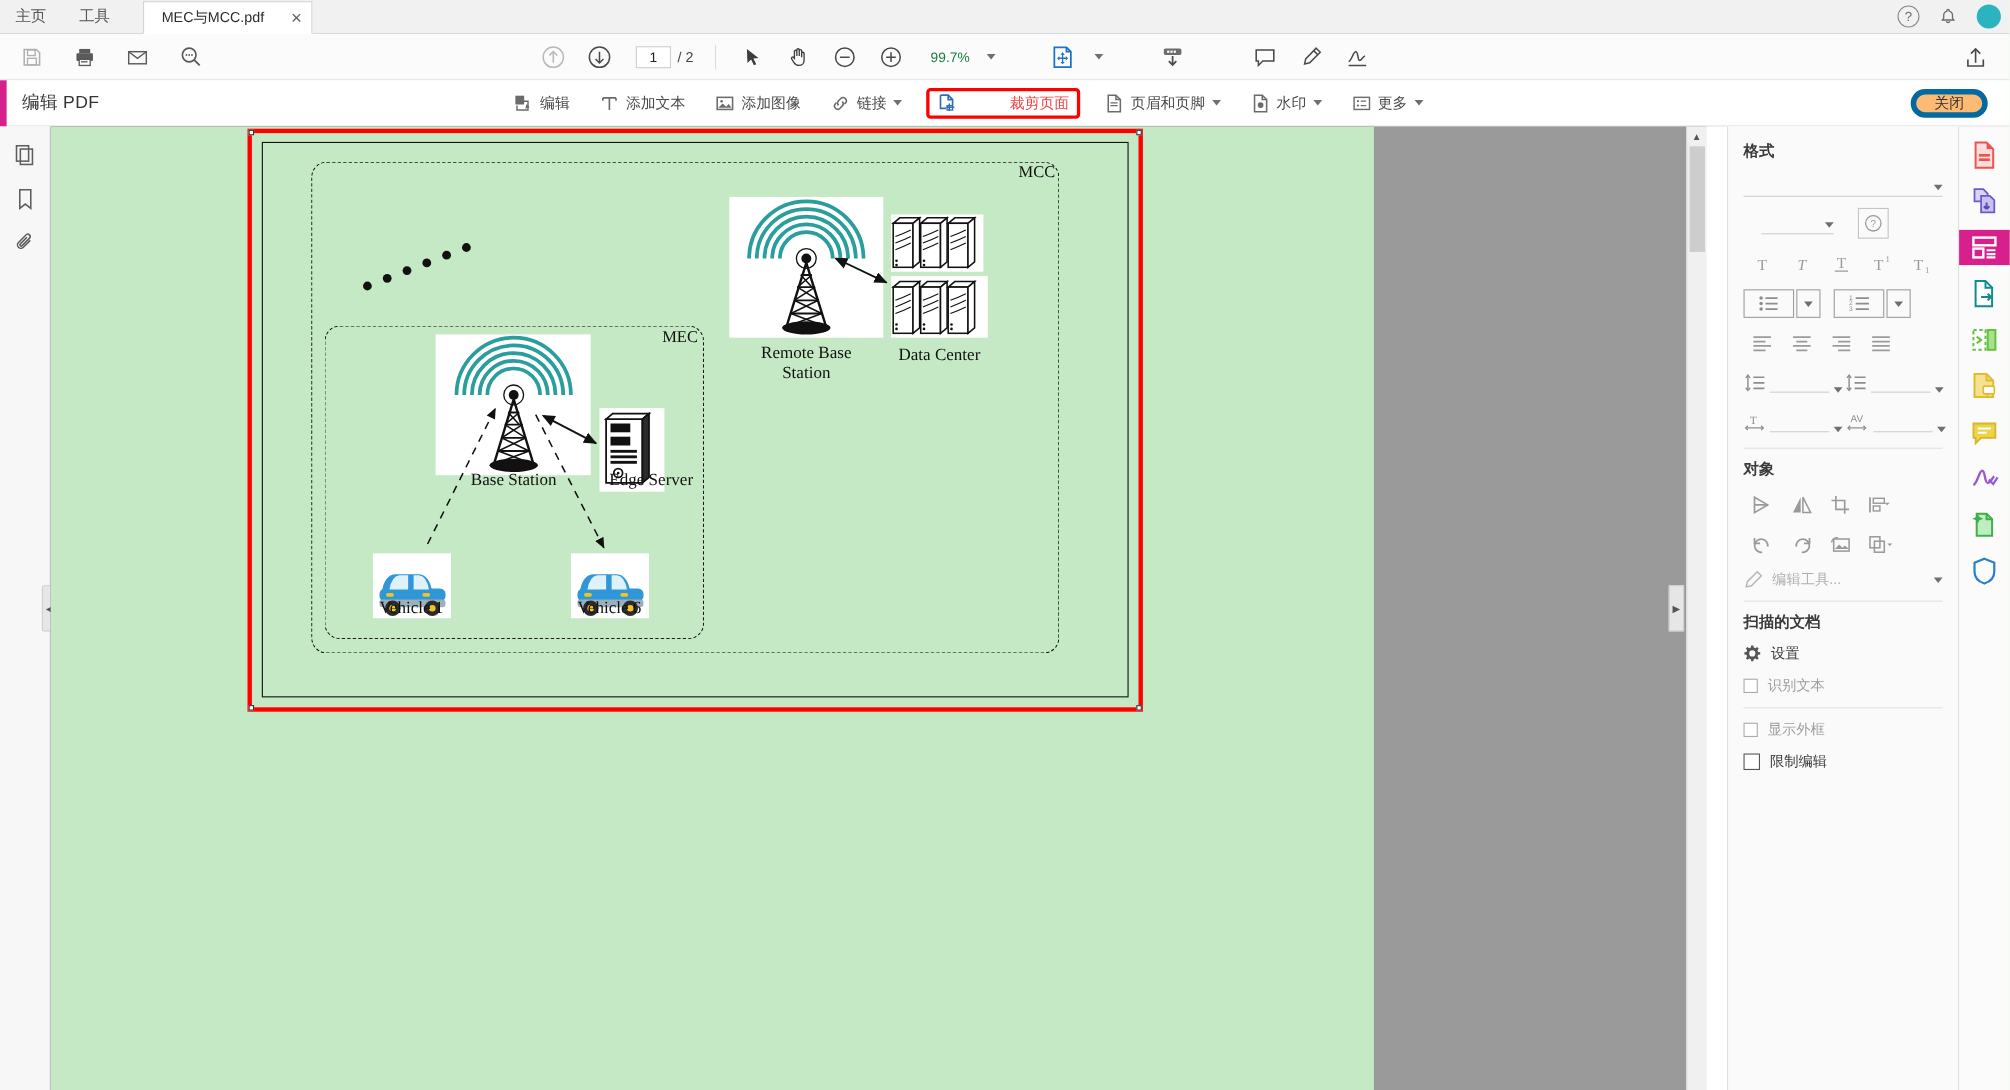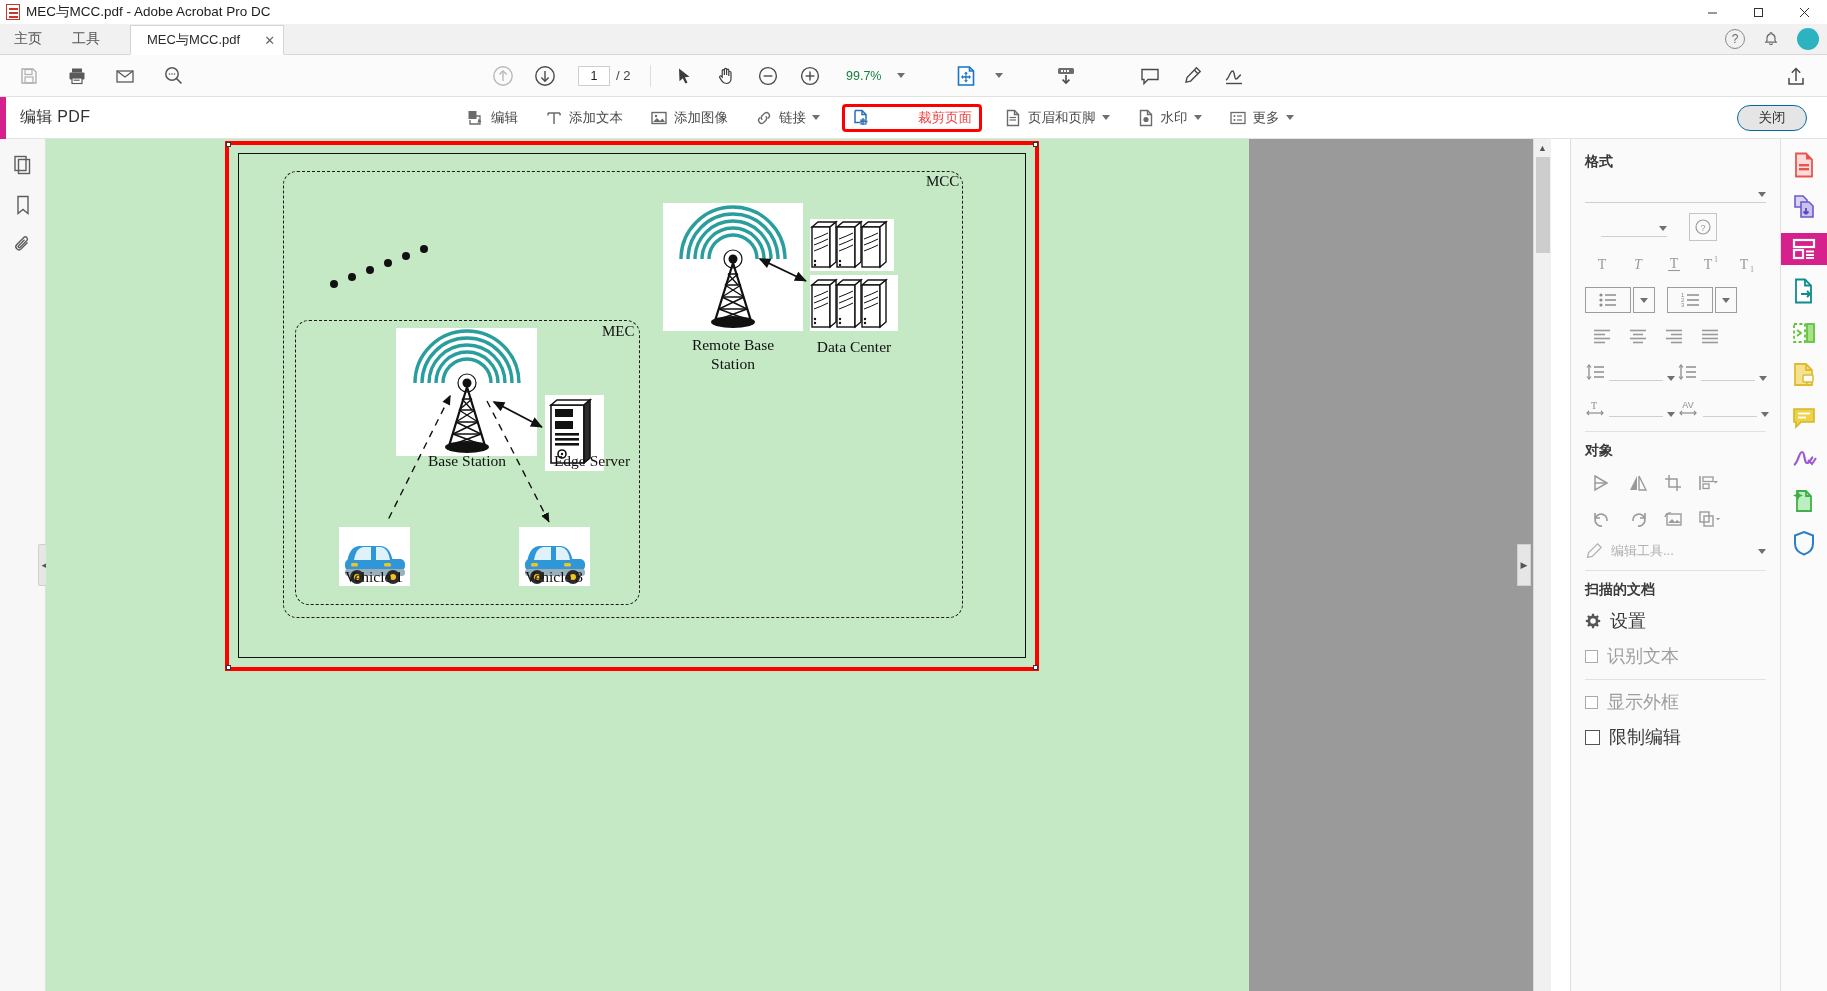--- a/index.html
+++ b/index.html
@@ -75,23 +75,23 @@
     display:flex; align-items:center; position:relative; flex:0 0 42px;
   }
   .editbar .pink { width:6px; height:42px; background:#d6218c; }
   .editbar .etitle { font-size:16px; color:#333; margin-left:14px; letter-spacing:.3px;}
   .etools { position:absolute; left:462px; display:flex; align-items:center; gap:17px; }
   .etool { display:flex; align-items:center; gap:6px; font-size:13.5px; color:#4a4a4a; padding:4px 5px; border-radius:2px; white-space:nowrap;}
   .etool .gly { width:18px; height:18px; display:flex; align-items:center; justify-content:center; color:#6b6b6b; }
   .etool.sel { border:3px solid #ff0000; border-radius:4px; padding:2px 7px; color:#ef4444;gap:48px; }
   .etool.sel .gly { color:#2a6fb5; }
   .close-btn {
-    position:absolute; right:20px; width:70px; height:26px; border:1px solid #0369a1;
+    position:absolute; right:20px; width:70px; height:26px; border:5px solid #0369a1;
     border-radius:13px; display:flex; align-items:center; justify-content:center;
-    font-size:13.5px; color:#333; background:#e5e5e5;font-family:Liberation Mono, monospace;
+    font-size:13.5px; color:#333; background:#fdba74;font-family:Liberation Mono, monospace;
   }
 
   
   .workspace { display:flex; flex:1 1 auto; min-height:0; }
 
   .leftrail {
     width:46px; background:#f7f7f7; border-right:1px solid #e0e0e0;
     display:flex; flex-direction:column; align-items:center; padding-top:14px; gap:16px; position:relative;
   }
   .lr-ico { width:24px; height:24px; color:#5e5e5e; display:flex; align-items:center; justify-content:center;}
@@ -143,61 +143,39 @@
   .rp-select .caret { margin-bottom:3px; }
   .rp-sq { width:28px; height:28px; border:1px solid #c4c4c4; display:flex; align-items:center; justify-content:center; color:#8a8a8a; font-size:14px;}
   .rp-ico-row { display:flex; align-items:center; gap:2px; margin-bottom:10px; }
   .rp-ico { width:34px; height:26px; display:flex; align-items:center; justify-content:center; color:#9a9a9a; font-size:16px;}
   .rp-box { border:1px solid #9d9d9d; width:46px; height:26px; display:flex; align-items:center; justify-content:center; color:#777;}
   .rp-box-c { border:1px solid #9d9d9d; width:22px; height:26px; display:flex; align-items:center; justify-content:center;}
   .hr { height:1px; background:#e2e2e2; margin:10px 0; }
   .rp-field { display:flex; align-items:flex-end; gap:4px; }
   .rp-line { width:54px; border-bottom:1px solid #cfcfcf; height:18px;}
   .chk { width:13px; height:13px; border:1px solid #aaa; background:#fff; display:inline-block; }
-  .rp-chk-row { display:flex; align-items:center; gap:9px; margin-bottom:11px; font-size:18px; color:#9e9e9e;}
+  .rp-chk-row { display:flex; align-items:center; gap:9px; margin-bottom:11px; font-size:13px; color:#9e9e9e;}
   .rp-chk-row.dark { color:#3a3a3a; }
   .gear { font-size:15px; color:#555; }
   .pencil { color:#b5b5b5; font-size:14px; }
 
   
   .toolrail {
     width:47px; background:#fbfbfb; border-left:1px solid #e0e0e0;
     display:flex; flex-direction:column; align-items:center; padding-top:10px; gap:10px;
   }
   .tr-item { width:36px; height:32px; display:flex; align-items:center; justify-content:center; }
   .tr-item.active { background:#d6218c; width:47px; }
   svg { display:block; }
 </style>
 </head>
 <body>
 
 <div class="app">
 
-  <div class="titlebar">
-    <div class="pdf-ico"></div>
-    <div class="title">MEC与MCC.pdf - Adobe Acrobat Pro DC</div>
-    <div class="winbtns">
-      <div class="winbtn">
-        <svg width="11" height="11" viewBox="0 0 11 11">
-            <line x1="1" y1="6" x2="10" y2="6" stroke="#333" stroke-width="1"></line>
-          </svg>
-      </div>
-      <div class="winbtn">
-        <svg width="11" height="11" viewBox="0 0 11 11">
-            <rect x="1.5" y="1.5" width="8" height="8" fill="none" stroke="#333" stroke-width="1"></rect>
-          </svg>
-      </div>
-      <div class="winbtn close">
-        <svg width="11" height="11" viewBox="0 0 11 11">
-            <line x1="1" y1="1" x2="10" y2="10" stroke="#333" stroke-width="1"></line>
-            <line x1="10" y1="1" x2="1" y2="10" stroke="#333" stroke-width="1"></line>
-          </svg>
-      </div>
-    </div>
-  </div>
 
 
   <div class="tabstrip">
     <div class="homebtns">
       <div class="hb">主页</div>
       <div class="hb">工具</div>
     </div>
     <div class="doc-tab">
       <span>MEC与MCC.pdf</span>
       <span class="x">✕</span>
@@ -647,21 +625,21 @@
                 <circle cx="527" cy="438" r="3" fill="#f3c420"></circle>
             </g>
           </svg>
 
           <div class="nodelabel" style="left:616px; top:196px; width:142px; white-space:pre-line;">Remote Base
 Station</div>
           <div class="nodelabel" style="left:748px; top:198px; width:120px;">Data Center</div>
           <div class="nodelabel" style="left:357px; top:312px; width:128px;">Base Station</div>
           <div class="nodelabel" style="left:490px; top:312px; width:112px;">Edge Server</div>
           <div class="nodelabel" style="left:272px; top:428px; width:112px;">Vehicle 1</div>
-          <div class="nodelabel" style="left:452px; top:428px; width:112px;">Vehicle 3</div>
+          <div class="nodelabel" style="left:452px; top:428px; width:112px;">Vehicle 6</div>
 
         </div>
       </div>
 
       <div class="viewer-handle-r">▶</div>
 
       <div class="vscroll">
         <div class="arrow">▲</div>
         <div class="thumb"></div>
       </div>

